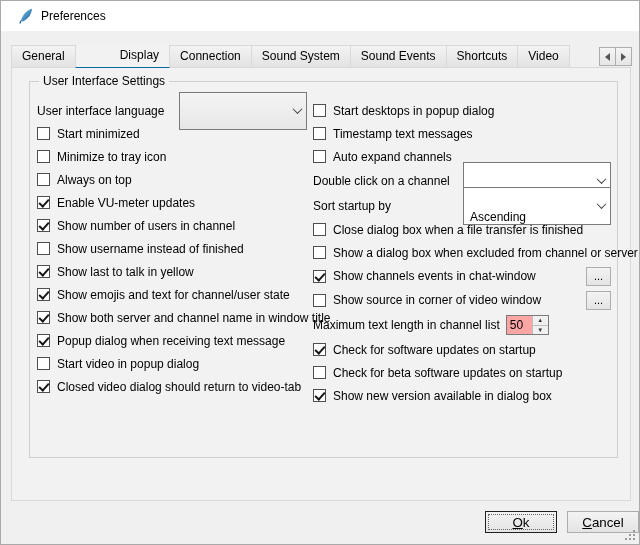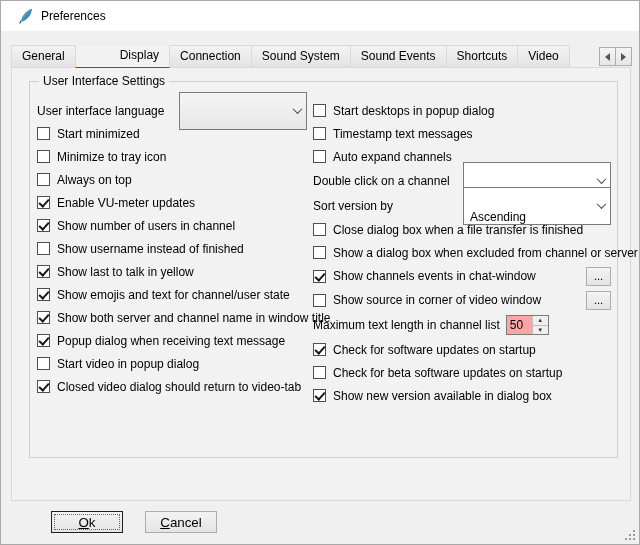--- a/index.html
+++ b/index.html
@@ -61,22 +61,22 @@
     background:linear-gradient(#f3f3f3,#e4e4e4); display:flex; align-items:center; justify-content:center;
     margin-left:auto; margin-right:2px; font-size:11px; line-height:10px; }
   
   .spin { display:flex; height:20px; box-sizing:border-box; border:1px solid #7a7a7a; background:#fca5a5; margin-left:6px; }
   .spin .sval { width:19px; padding:0 3px; display:flex; align-items:center; }
   .spin .btns { width:15px; display:flex; flex-direction:column; border-left:1px solid #bfbfbf; }
   .spin .sb { flex:1; font-size:6px; display:flex; align-items:center; justify-content:center;
     background:#f0f0f0; color:#333; }
   .spin .sb + .sb { border-top:1px solid #bfbfbf; }
   
-  .footer { position:absolute; left:0; right:0; bottom:11px; display:flex; justify-content:flex-start;
-    gap:22px; padding-left:50px; }
+  .footer { position:absolute; left:0; right:0; bottom:11px; display:flex; justify-content:flex-end;
+    gap:10px; padding-left:50px; }
   .btn { width:72px; height:22px; box-sizing:border-box; border:1px solid #adadad;
     background:linear-gradient(#f3f3f3,#e4e4e4); display:flex; align-items:center; justify-content:center; }
   .btn.default { border:1px solid #1f1f1f; position:relative; }
   .btn.default::after { content:""; position:absolute; left:2px; right:2px; top:2px; bottom:2px; border:1px dotted #666; }
   .btn-label { display:block; }
   .btn-label::first-letter { text-decoration:underline; }
   
   .grip { position:absolute; right:3px; bottom:3px; }
 </style>
 </head>
@@ -201,21 +201,21 @@
           <div class="row comborow">
             <span class="lbl">Double click on a channel</span>
             <div class="combo combo-right">
               <span class="val">Join or leave</span>
               <span class="arrow-zone">
                   <span class="chevron"></span>
                 </span>
             </div>
           </div>
           <div class="row comborow">
-            <span class="lbl">Sort version by</span>
+            <span class="lbl">Sort startup by</span>
             <div class="combo combo-right">
               <span class="val">Ascending</span>
               <span class="arrow-zone">
                   <span class="chevron"></span>
                 </span>
             </div>
           </div>
 
           <div class="row">
             <span class="checkbox"></span>

